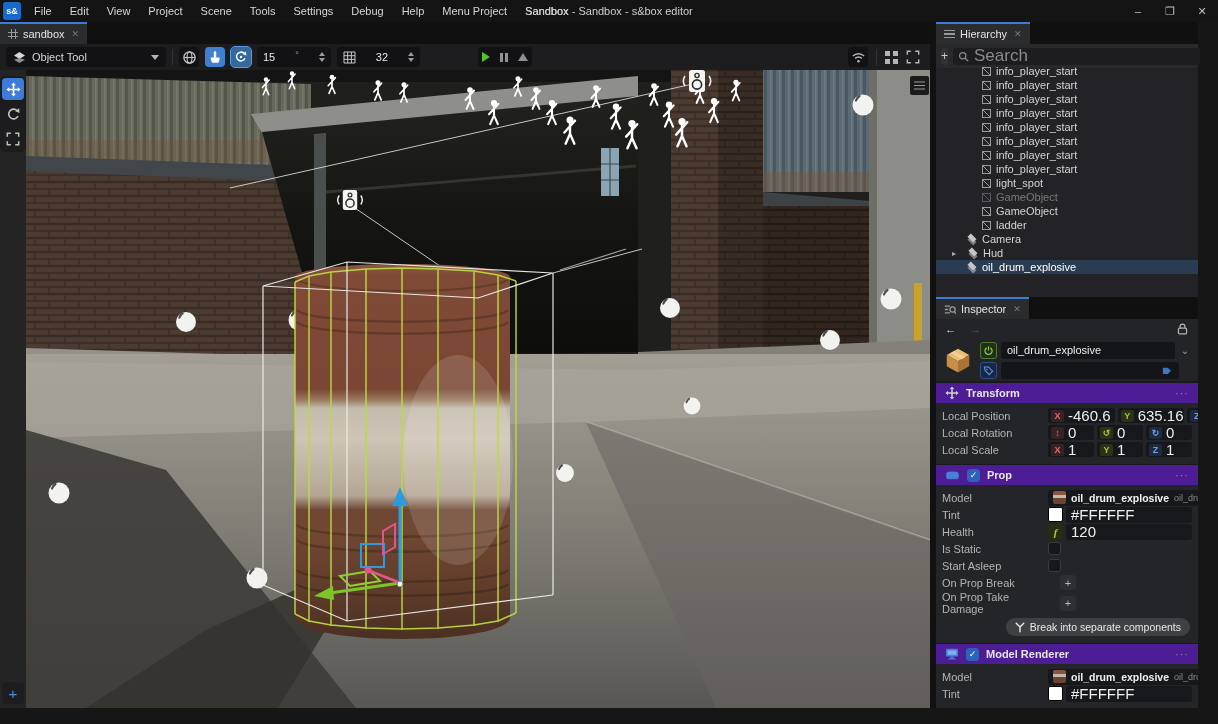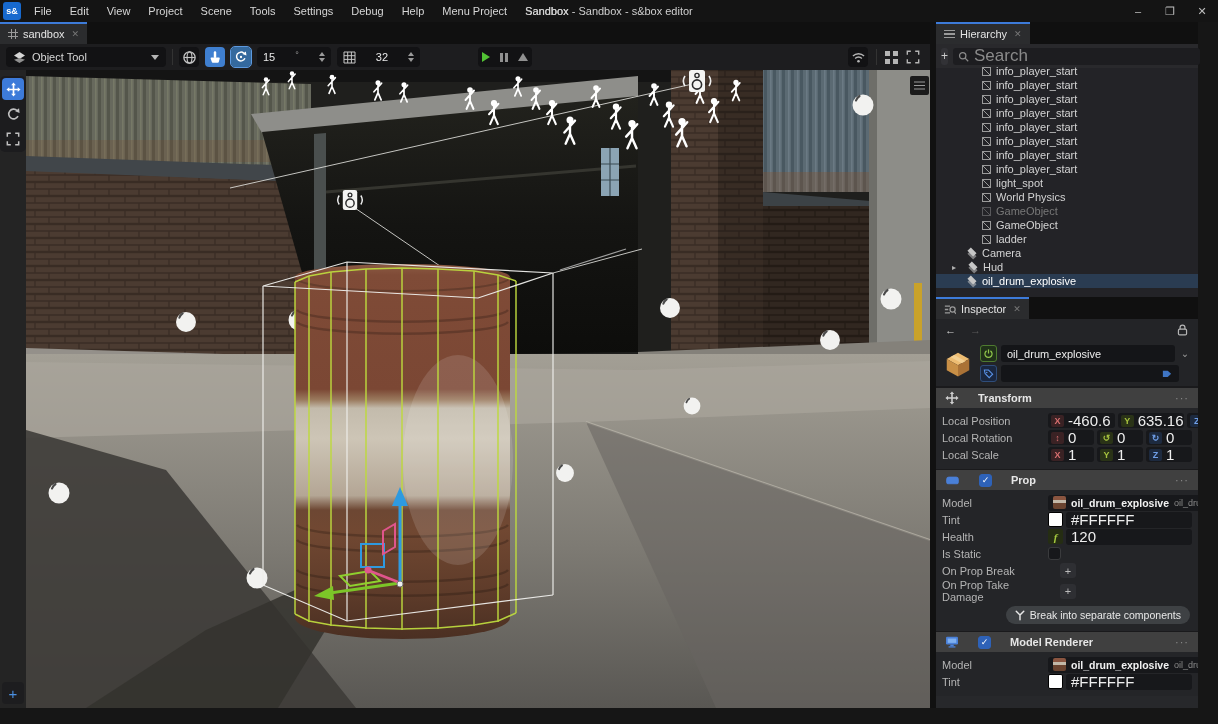--- a/index.html
+++ b/index.html
@@ -86,21 +86,21 @@
   .objheader { height:46px; display:flex; align-items:center; gap:7px; padding:0 7px; background:#232427; border-bottom:1px solid #1a1a1c; }
   .objcol { flex:1; display:flex; flex-direction:column; gap:3px; }
   .objrow { display:flex; align-items:center; gap:4px; }
   .sqbtn { width:17px; height:17px; border-radius:3px; display:flex; align-items:center; justify-content:center; flex:0 0 auto; }
   .sqbtn.pow { background:#20301a; border:1px solid #4e7a30; }
   .sqbtn.tagb { background:#1a2740; border:1px solid #2f4d7a; }
   .namebox { flex:1; height:17px; background:#141518; border-radius:3px; display:flex; align-items:center; padding:0 6px; color:#ececec; }
   .namebox .tail { margin-left:auto; }
   .chev { color:#9a9a9a; font-size:10px; width:12px; text-align:center; }
   .section { border-top:1px solid #1a1a1c; }
-  .sechead { height:20px; display:flex; align-items:center; gap:19px; padding:0 9px; background:#404040; }
+  .sechead { height:20px; display:flex; align-items:center; gap:7px; padding:0 9px; background:#4c1d95; }
   .sechead .title { font-weight:bold; color:#e6e6e6; }
   .sechead .menu { margin-left:auto; color:#8a8a8a; letter-spacing:1px; }
   .secbody { background:#242528; padding:4px 6px 6px 6px; }
   .prow { display:flex; align-items:center; min-height:17px; }
   .plabel { width:106px; color:#b4b4b4; flex:0 0 auto; }
   .pctrl { flex:1; display:flex; align-items:center; gap:3px; }
   .vbox { flex:1; height:15px; background:#17181b; border-radius:3px; display:flex; align-items:center; gap:4px; padding:0 3px; overflow:hidden; }
   .axis { width:13px; height:12px; border-radius:2px; font-size:9px; font-weight:bold; display:flex; align-items:center; justify-content:center; flex:0 0 auto; }
   .ax { background:#3a2224; color:#d97070; } .ay { background:#2a3317; color:#a7c33f; } .az { background:#1d2a3f; color:#6f9fe8; }
   .vval { color:#eee; font-size:15px; white-space:nowrap; }
@@ -500,24 +500,20 @@
               <span>info_player_start</span>
             </div>
           <div class="trow child">
               <span class="ticon flag"></span>
               <span>info_player_start</span>
             </div>
           <div class="trow child">
               <span class="ticon flag"></span>
               <span>light_spot</span>
             </div>
-          <div class="trow child">
-              <span class="ticon flag"></span>
-              <span>World Physics</span>
-            </div>
           <div class="trow child dim">
               <span class="ticon flag"></span>
               <span>GameObject</span>
             </div>
           <div class="trow child">
               <span class="ticon flag"></span>
               <span>GameObject</span>
             </div>
           <div class="trow child">
               <span class="ticon flag"></span>
@@ -700,20 +696,26 @@
                   </div>
                 </div>
             </div>
             <div class="prow">
               <span class="plabel">Is Static</span>
               <div class="pctrl">
                   <span class="cb"></span>
                 </div>
             </div>
             <div class="prow">
+              <span class="plabel">Start Asleep</span>
+              <div class="pctrl">
+                  <span class="cb"></span>
+                </div>
+            </div>
+            <div class="prow">
               <span class="plabel">On Prop Break</span>
               <div class="pctrl" style="padding-left:12px">
                   <span class="plusbtn">+</span>
                 </div>
             </div>
             <div class="prow">
               <span class="plabel">On Prop Take Damage</span>
               <div class="pctrl" style="padding-left:12px">
                   <span class="plusbtn">+</span>
                 </div>

